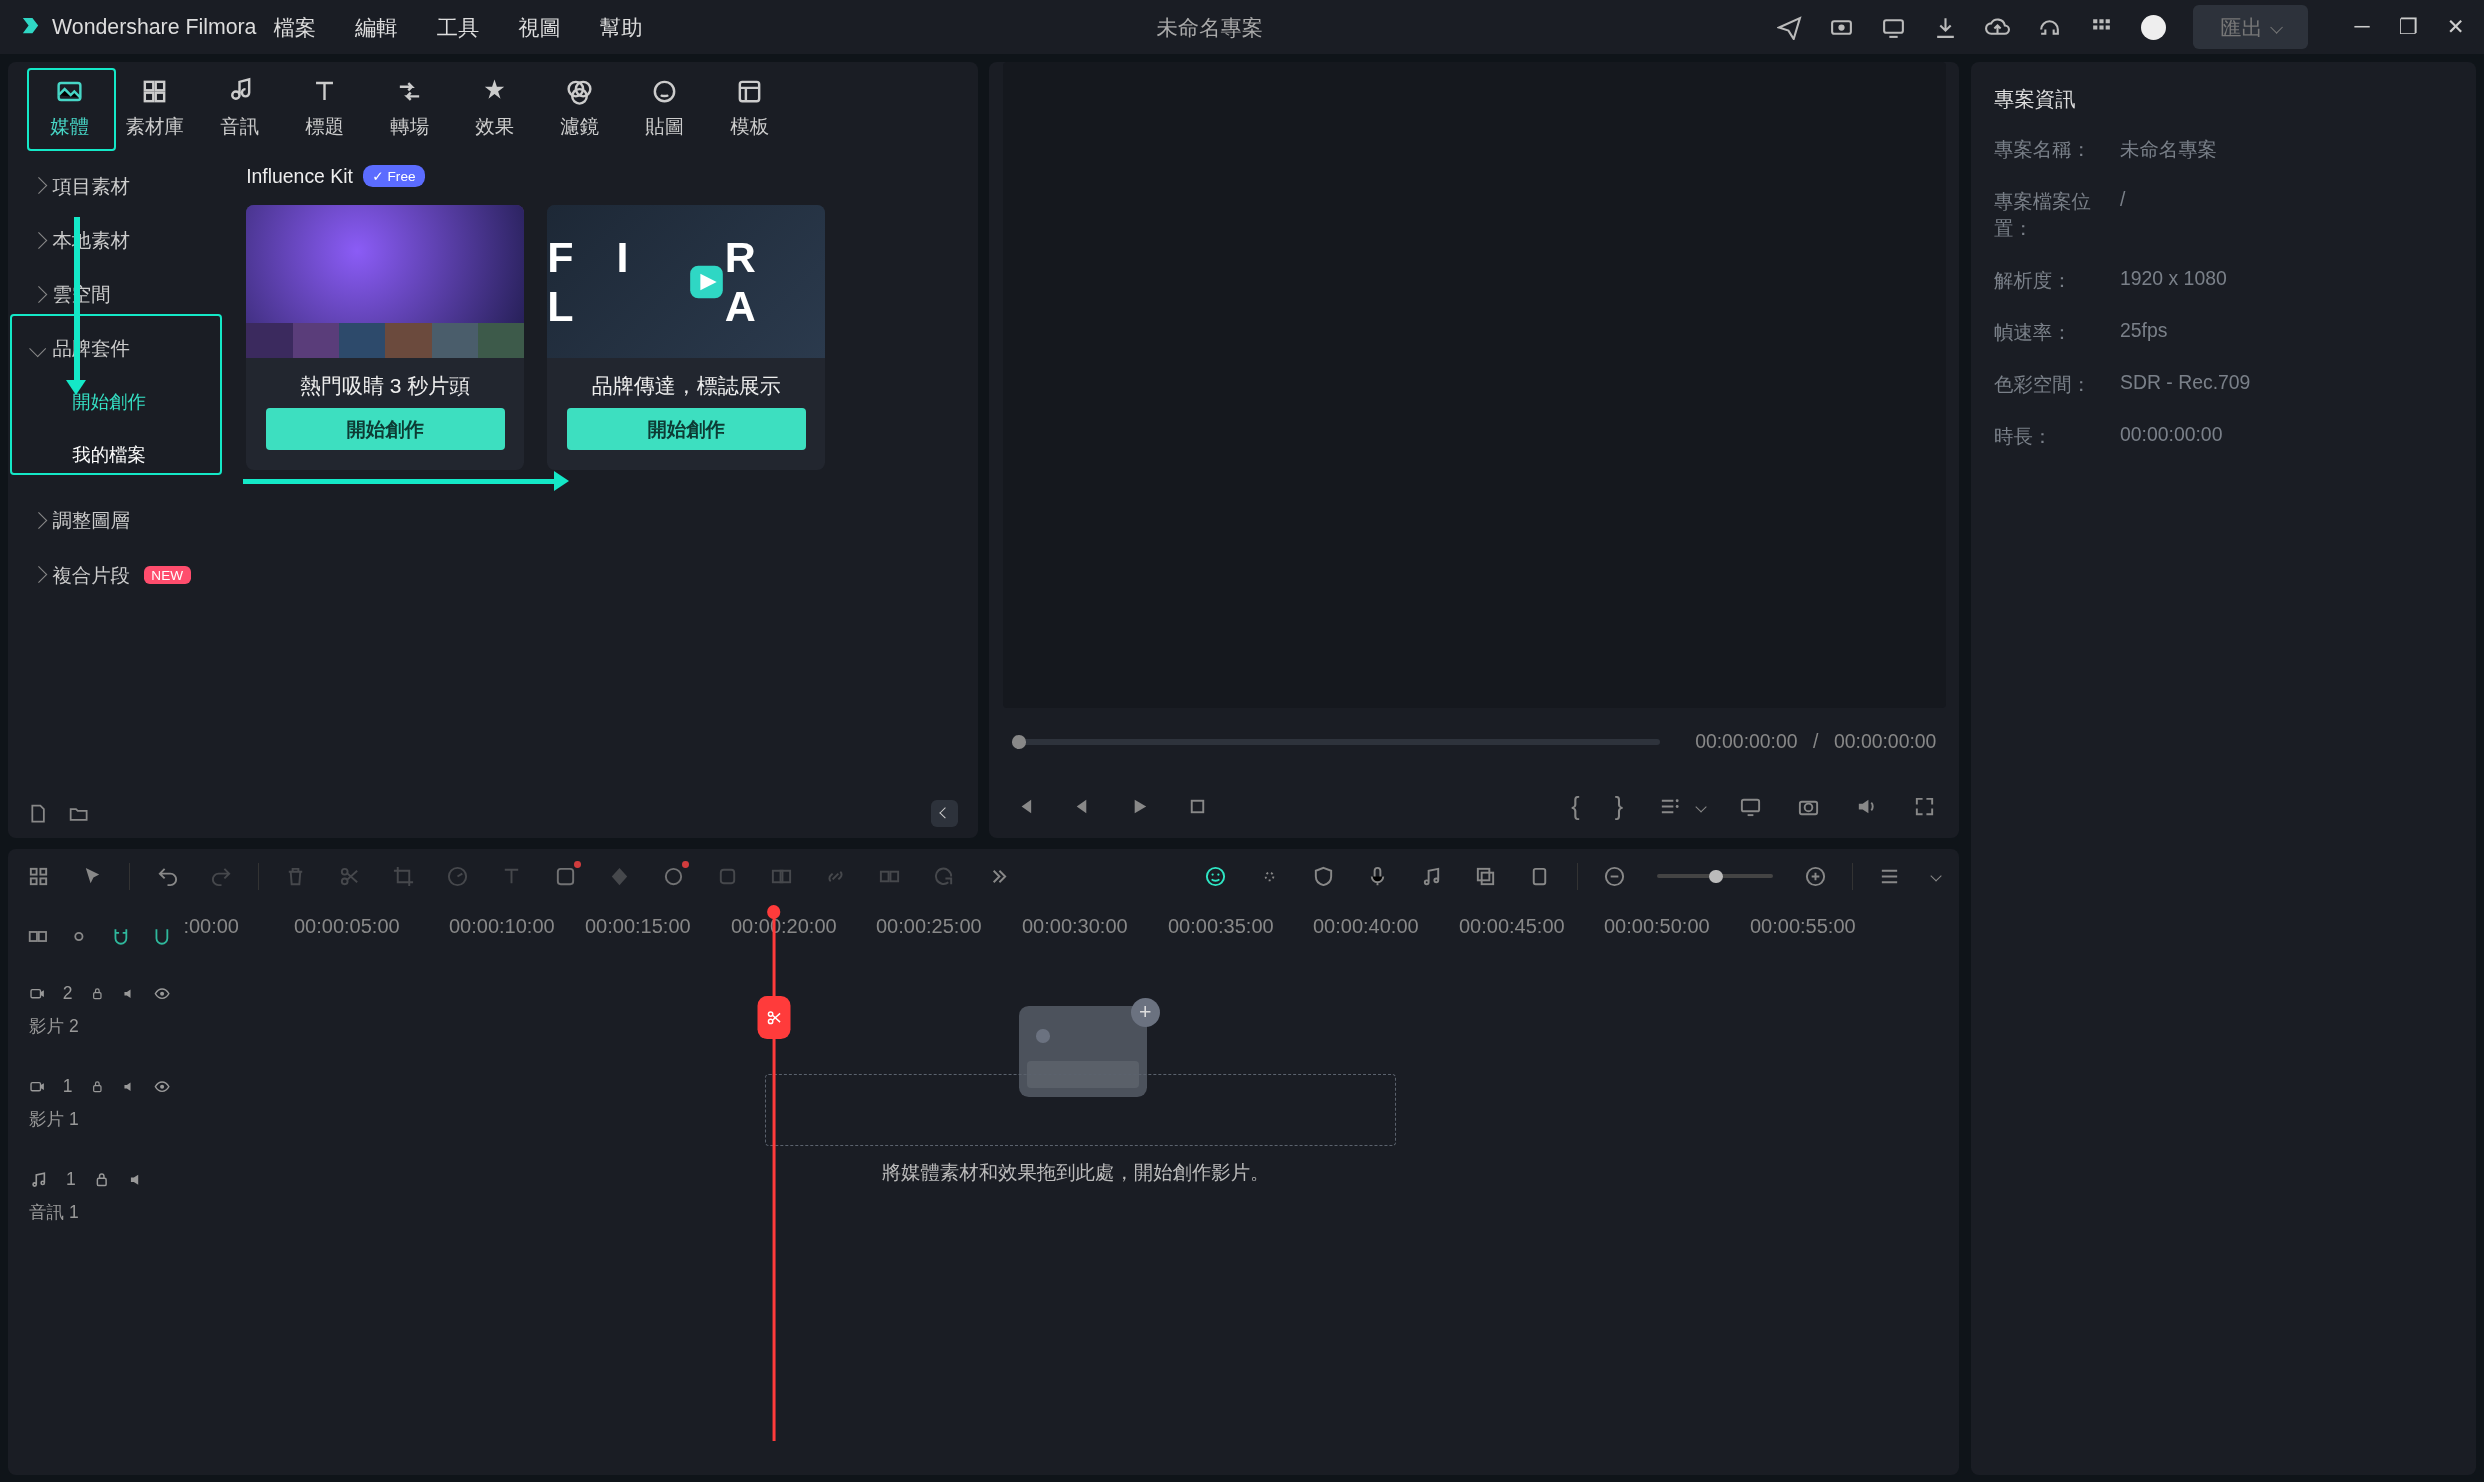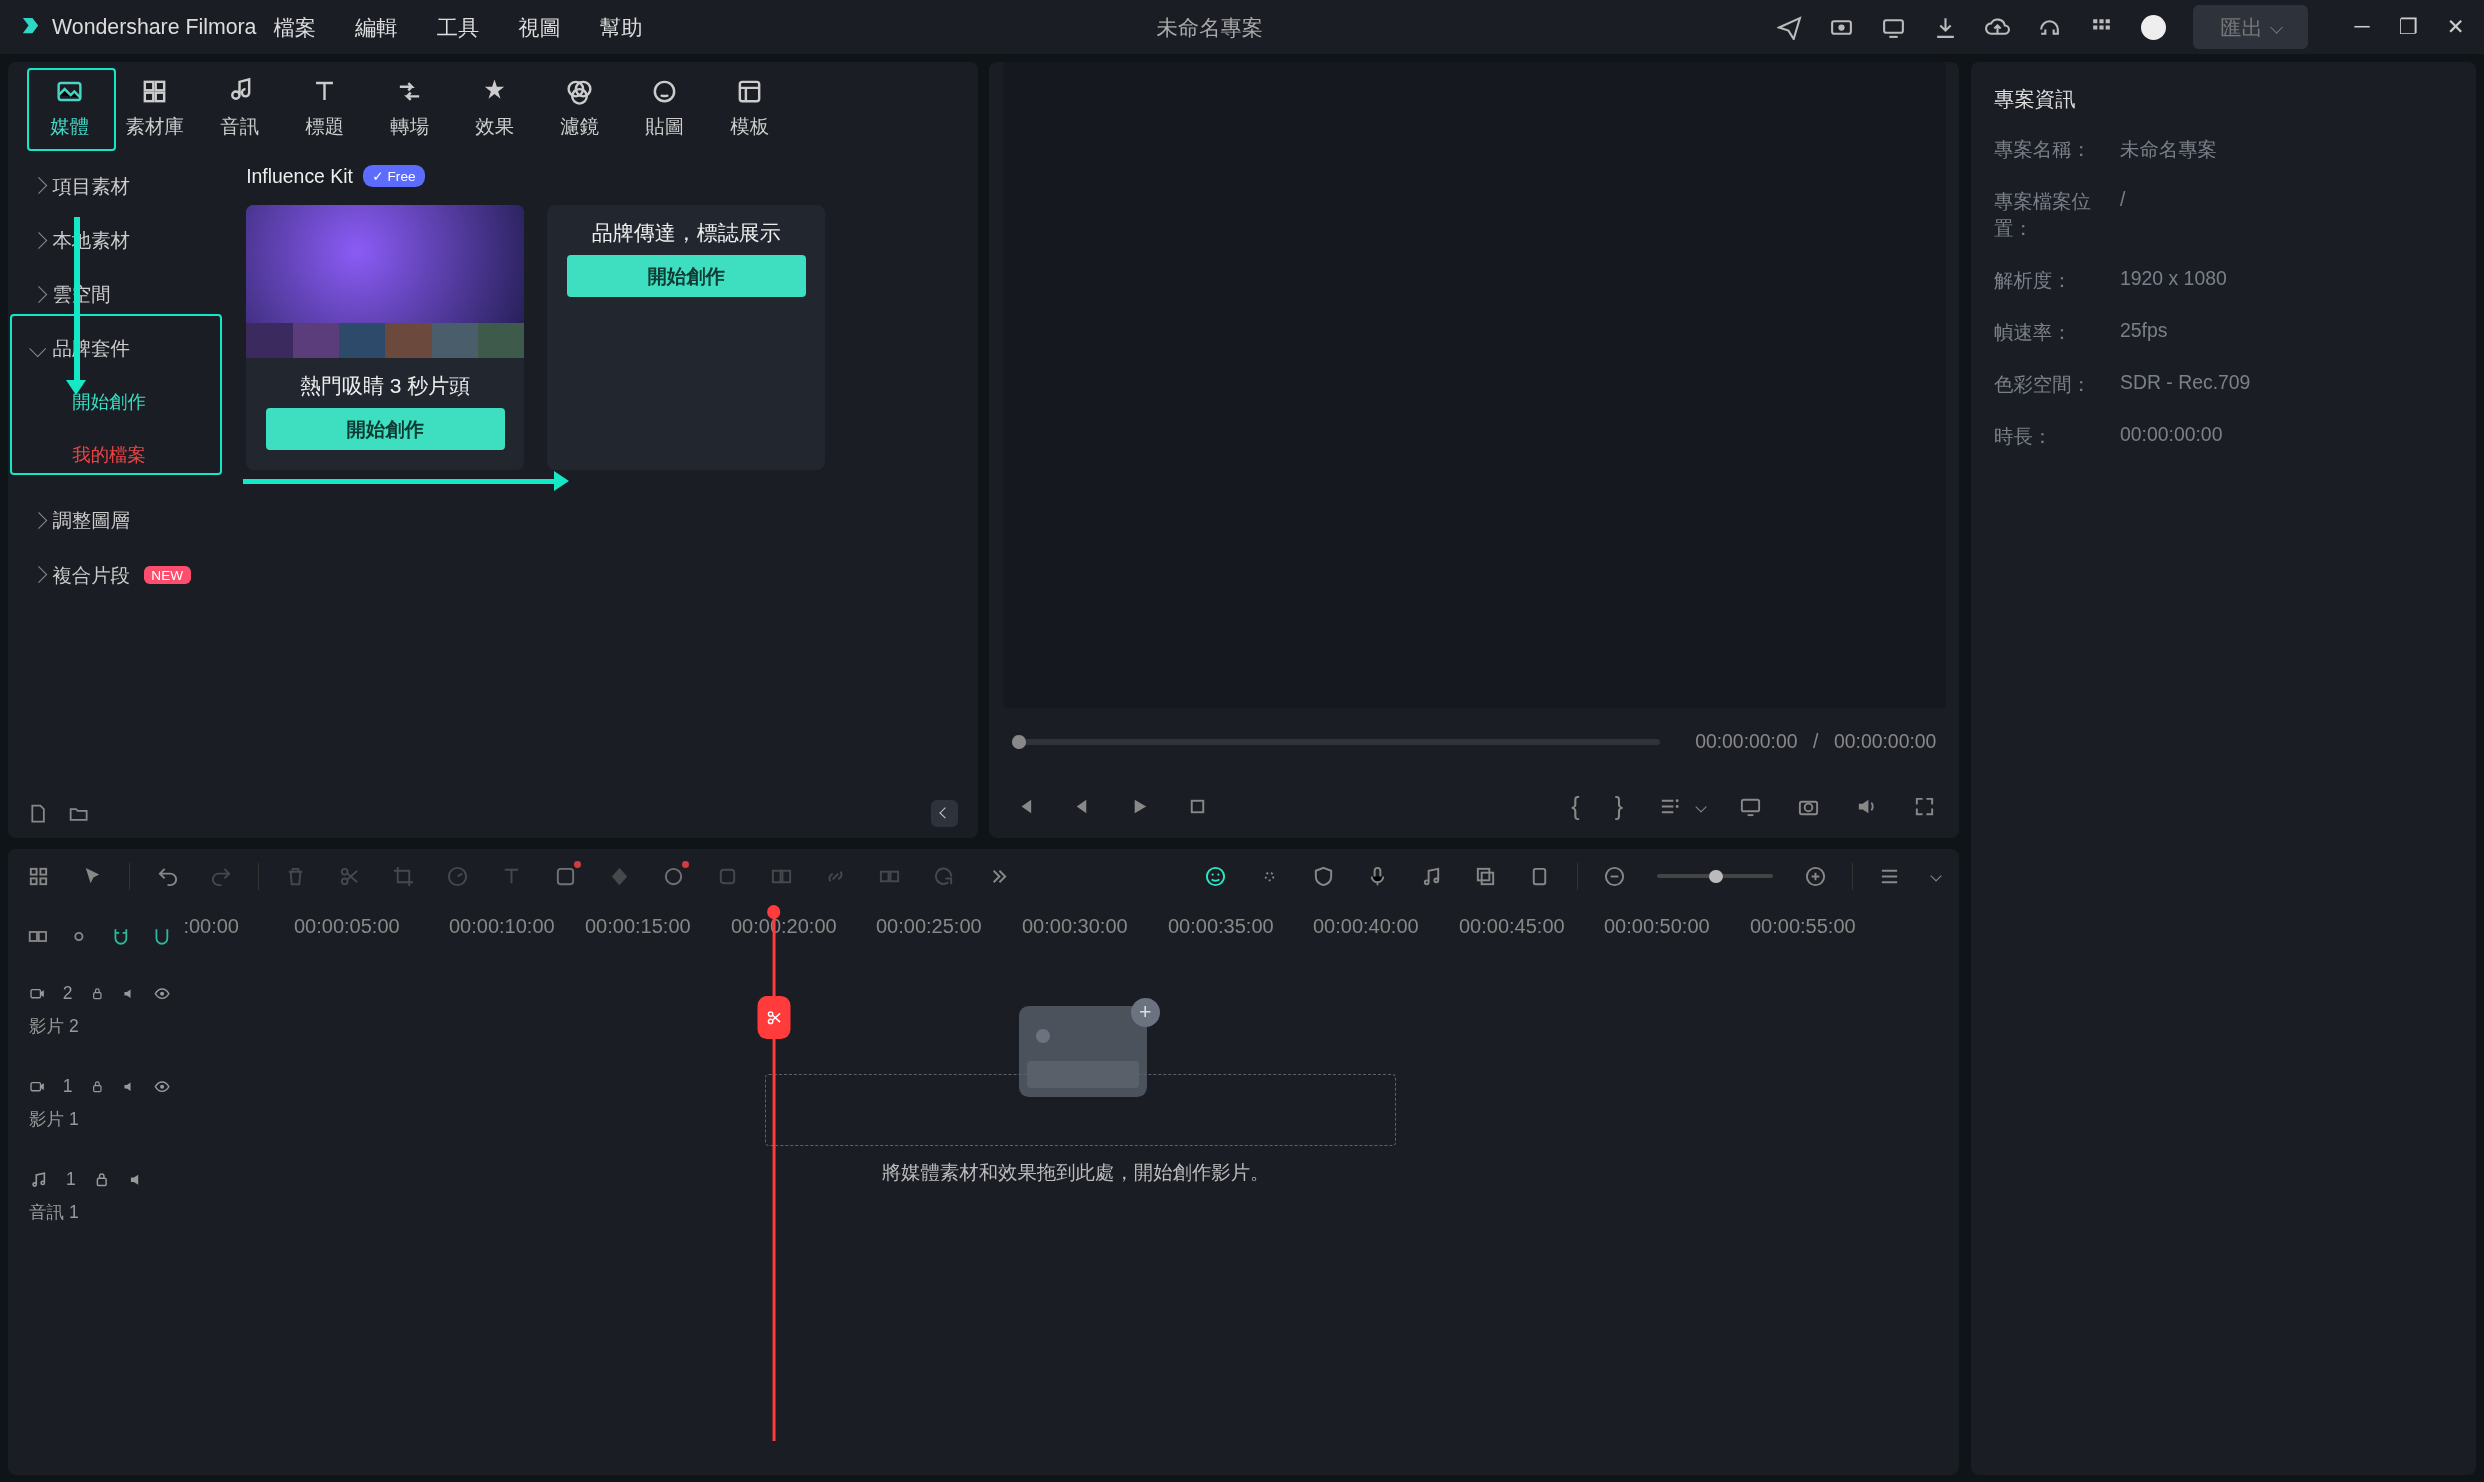--- a/index.html
+++ b/index.html
@@ -25,21 +25,21 @@
 
 .media-panel { grid-column:1; grid-row:1; display:flex; flex-direction:column; }
 .media-tabs { display:flex; padding:9.7px 19.4px; gap:0; }
 .media-tab { width:85px; height:74px; display:flex; flex-direction:column; align-items:center; justify-content:center; gap:7.8px; color:#ccc; font-size:19.4px; cursor:pointer; border-radius:5.8px; }
 .media-tab.active { color:#47d6c6; }
 .media-tab .ticon { width:29px; height:29px; }
 .annot-box { border:2.9px solid #14e8c7; border-radius:3.9px; position:absolute; }
 .media-body { flex:1; display:flex; overflow:hidden; }
 .media-tree { width:219px; padding:3.9px 7.8px 3.9px 15.5px; display:flex; flex-direction:column; gap:0; }
 .tree-item { display:flex; align-items:center; gap:7.8px; padding:13.6px 9.7px; font-size:19.4px; color:#ccc; cursor:pointer; }
-.tree-item.sub { padding-left:49px; font-size:18.4px; color:#ef4444; }
+.tree-item.sub { padding-left:49px; font-size:18.4px; color:#ffffff; }
 .tree-item.sub.highlight { color:#35e0c4; }
 .tree-item .caret { width:11.6px; height:11.6px; border-left:1.9px solid #888; border-bottom:1.9px solid #888; transform:rotate(-45deg); display:inline-block; }
 .tree-item .caret.open { transform:rotate(-45deg) translate(-1px,-1px); }
 .tree-item .caret.closed { transform: rotate(-135deg); }
 .badge-new { background:#ff4d6d; color:#fff; font-size:13.6px; padding:1.9px 7.8px; border-radius:5.8px; margin-left:5.8px; }
 .media-right { flex:1; padding:9.7px 19.4px; overflow:auto; }
 .ik-head { display:flex; align-items:center; gap:9.7px; font-size:19.4px; color:#eee; margin-bottom:17.5px; }
 .badge-free { background:#5b6cff; color:#fff; font-size:13.6px; padding:2.9px 9.7px; border-radius:9.7px; display:flex; align-items:center; gap:3.9px;}
 .cards { display:flex; gap:23px; }
 .card { width:278px; background:#22262f; border-radius:7.8px; overflow:hidden; display:flex; flex-direction:column; }
@@ -286,20 +286,26 @@
                     <div style="flex:1;background:#2d4a6b;"></div>
                     <div style="flex:1;background:#6b4a3d;"></div>
                     <div style="flex:1;background:#4a5d6b;"></div>
                     <div style="flex:1;background:#3d5a4a;"></div>
                 </div>
               </div>
               <div class="card-title">熱門吸睛 3 秒片頭</div>
               <div class="card-btn">開始創作</div>
             </div>
             <div class="card">
+              <div class="thumb2">
+                <div class="bigF">F I L <svg width="58" height="58" viewBox="0 0 24 24" style="margin:0 -5.8px">
+                      <rect x="4" y="4" width="16" height="16" rx="4" fill="#2fd7c4"></rect>
+                      <path fill="#fff" d="M9 8l8 4-8 4z"></path>
+                    </svg> R A</div>
+              </div>
               <div class="card-title">品牌傳達，標誌展示</div>
               <div class="card-btn">開始創作</div>
             </div>
           </div>
         </div>
       </div>
       <div class="media-footer">
         <svg width="21.3" height="21.3" viewBox="0 0 24 24">
             <path fill="none" stroke="#888" stroke-width="2" d="M6 3h9l4 4v14H6z"></path>
           </svg>

